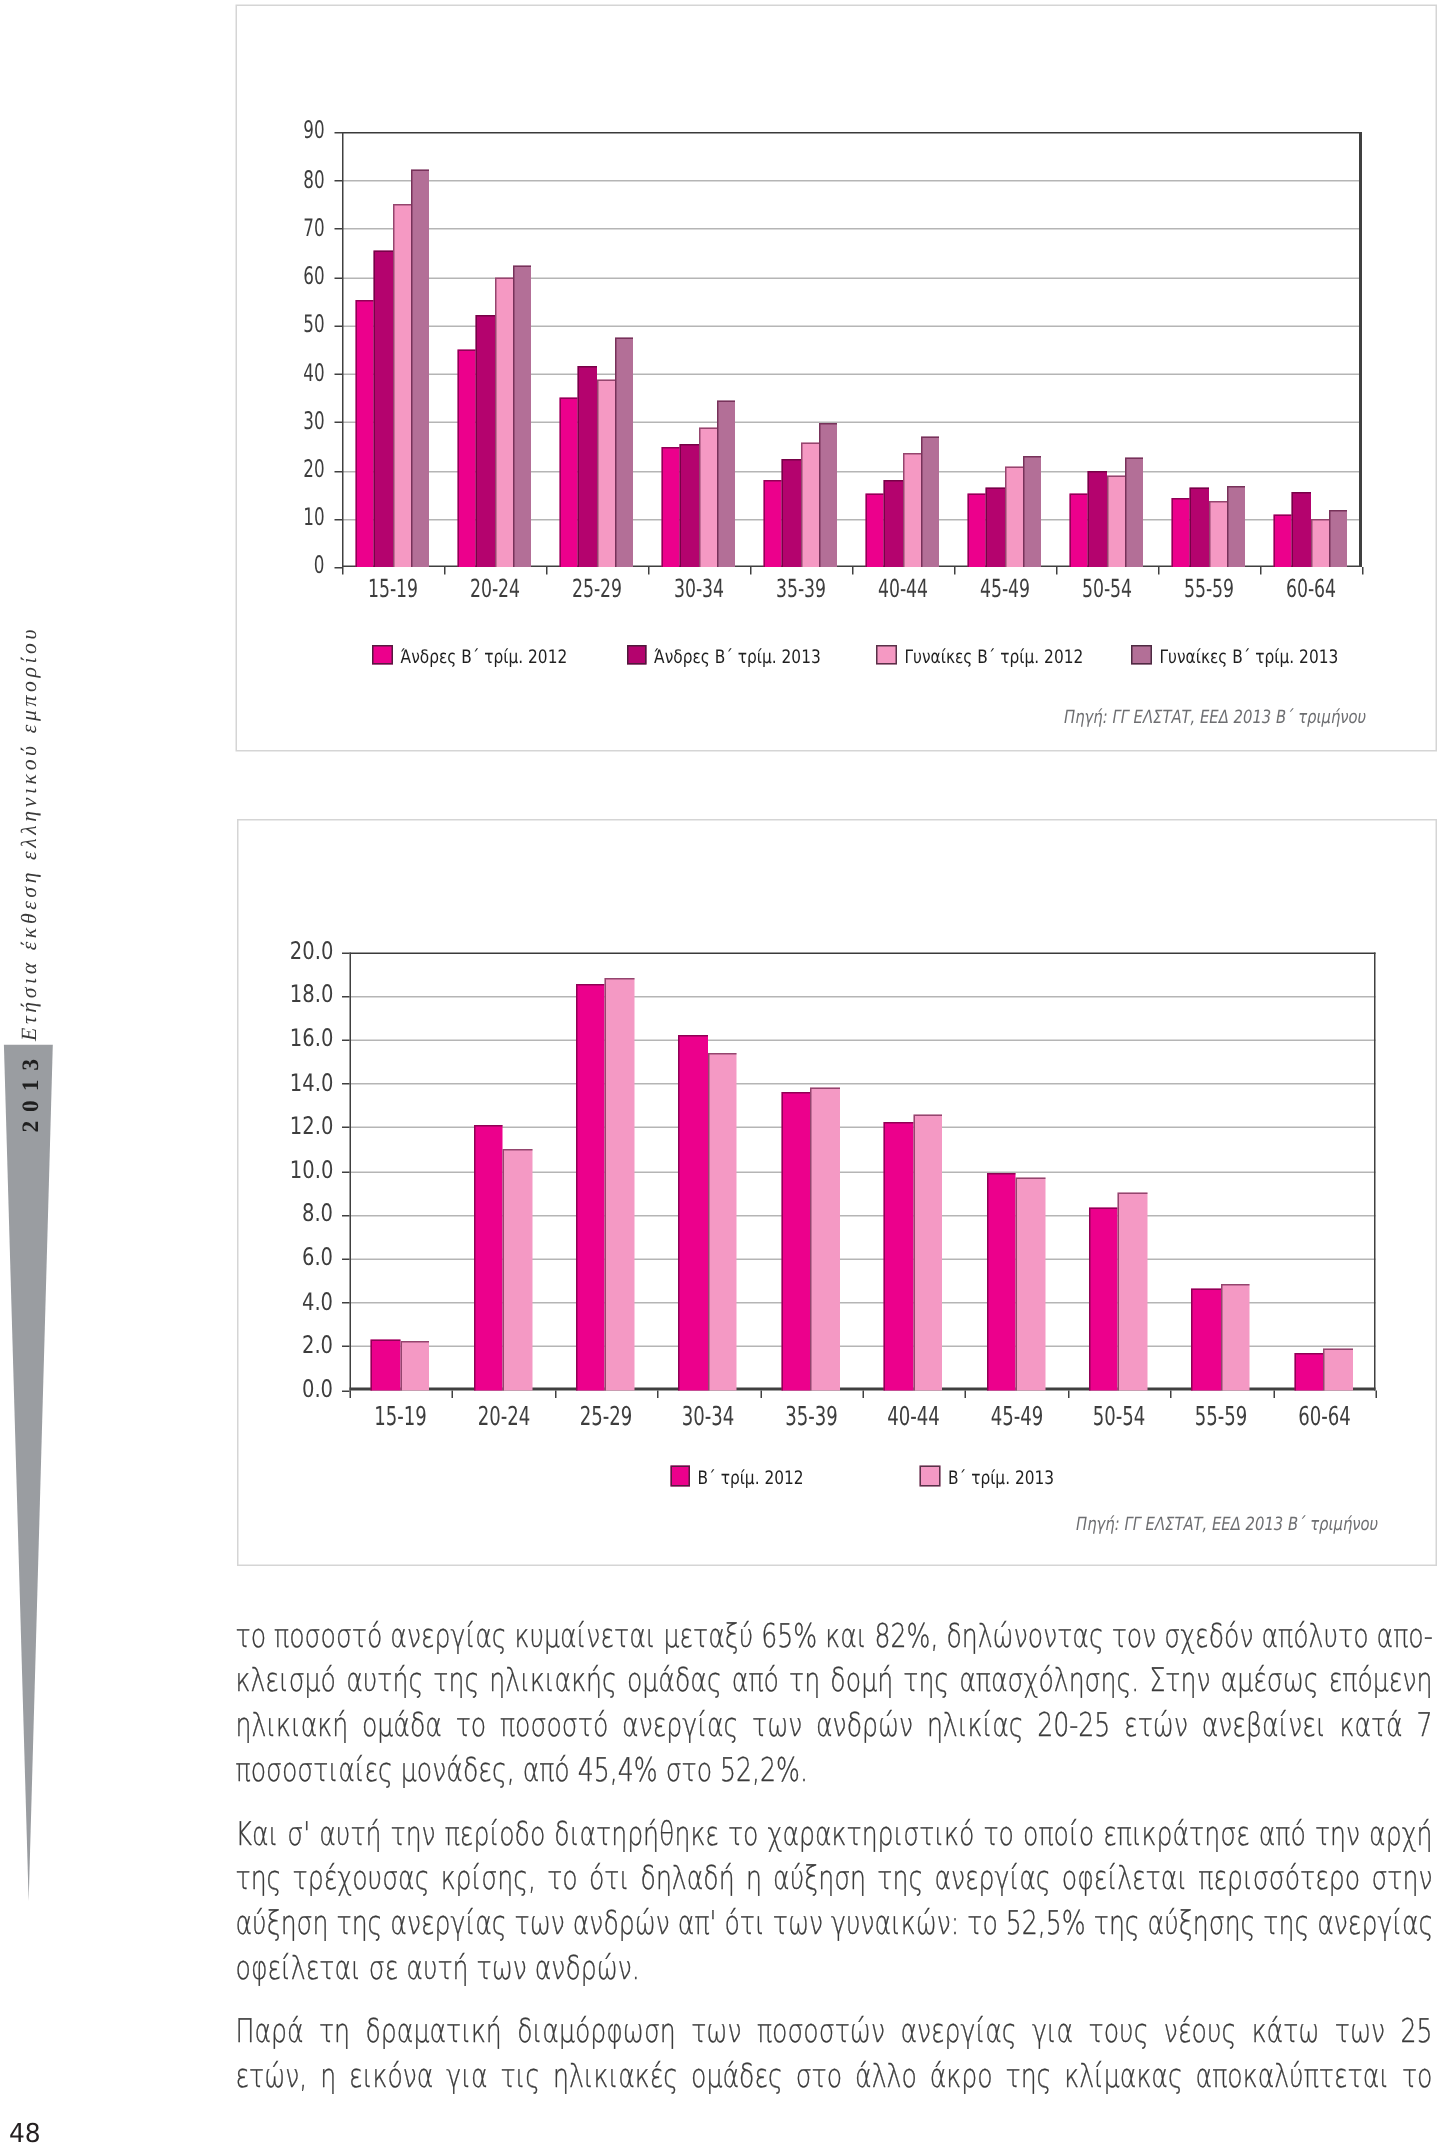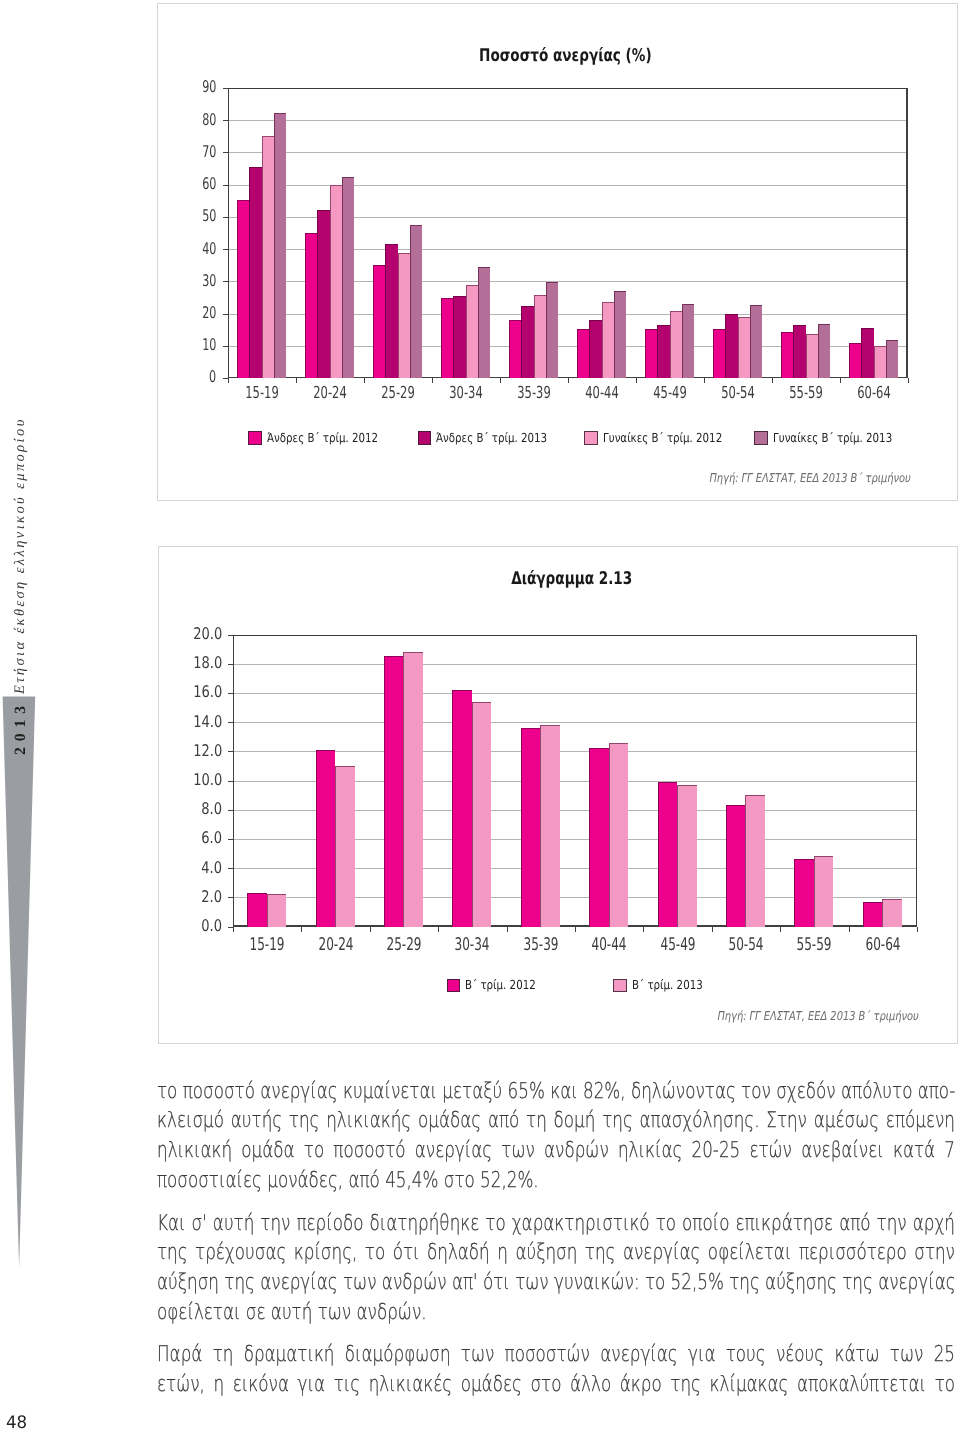--- a/index.html
+++ b/index.html
@@ -23,21 +23,21 @@
 .axisline-r{position:absolute;right:0;top:0;bottom:0;width:1.2px;background:#404040;}
 .tickmark{position:absolute;width:5px;height:1px;background:#404040;left:-5px;}
 .xtickmark{position:absolute;width:1px;height:5px;background:#404040;}
 .ytick{position:absolute;right:100%;white-space:nowrap;color:#3d3d3d;
  font-family:"DejaVu Sans Condensed","DejaVu Sans",sans-serif;
  transform-origin:100% 50%;}
 .bar{position:absolute;bottom:0;}
 .xlab{position:absolute;white-space:nowrap;color:#3d3d3d;
  font-family:"DejaVu Sans Condensed","DejaVu Sans",sans-serif;
  transform-origin:50% 50%;}
-.legend-item{position:absolute;display:flex;align-items:flex-end;white-space:nowrap;
+.legend-item{position:absolute;display:flex;align-items:flex-start;white-space:nowrap;
  font-family:"DejaVu Sans Condensed","DejaVu Sans",sans-serif;color:#1f1f1f;}
 .legend-item>span.lt{display:inline-block;transform:scaleX(0.92);transform-origin:0 50%;}
 .swatch{display:inline-block;}
 .src{position:absolute;font-style:italic;color:#6d6e71;white-space:nowrap;
  font-family:"DejaVu Sans Condensed","DejaVu Sans",sans-serif;}
 .src>span{display:inline-block;transform:scaleX(0.9);transform-origin:100% 50%;}
 
 
 #sidebar{position:absolute;left:0;top:0;width:140px;height:1431px;}
 #sidebar-wedge{position:absolute;left:0;top:0;width:140px;height:1431px;}
@@ -68,21 +68,20 @@
 
 <div id="sidebar">
   <svg id="sidebar-wedge" viewBox="0 0 140 1431" width="140" height="1431">
     <polygon points="2.6,696.5 35.2,696.5 19.1,1267.5" fill="#9a9da1"></polygon>
   </svg>
   <div id="sidebar-label">Ετήσια έκθεση ελληνικού εμπορίου</div>
   <div id="sidebar-year">2013</div>
 </div>
 
 <div id="chart1-box" class="chart-box">
-    <div class="chart-title" style="top: 42px; left: 16px; right: 0px; font-size: 17.4px;"><span>Ποσοστό ανεργίας (%)</span></div>
     <div class="plot" style="left: 69.5px; top: 84px; width: 680px; height: 290px;">
       <div class="tickmark" style="top: 290px;"></div>
       <div class="ytick" style="top: 281.4px; font-size: 16.1px; line-height: 16px; margin-right: 11px; transform: scaleX(0.772);">0</div>
       <div class="gridline" style="top: 257.778px;"></div>
       <div class="tickmark" style="top: 257.778px;"></div>
       <div class="ytick" style="top: 249.178px; font-size: 16.1px; line-height: 16px; margin-right: 11px; transform: scaleX(0.772);">10</div>
       <div class="gridline" style="top: 225.556px;"></div>
       <div class="tickmark" style="top: 225.556px;"></div>
       <div class="ytick" style="top: 216.956px; font-size: 16.1px; line-height: 16px; margin-right: 11px; transform: scaleX(0.772);">20</div>
       <div class="gridline" style="top: 193.333px;"></div>
@@ -184,21 +183,20 @@
       <span class="lt">Γυναίκες Β´ τρίμ. 2012</span>
     </div>
     <div class="legend-item" style="left: 596px; top: 425.5px; font-size: 12.4px;">
       <span class="swatch" style="width: 13.5px; height: 13.5px; background: rgb(179, 111, 151); border: 0.7px solid rgba(60, 30, 50, 0.85); box-sizing: border-box; margin-right: 5px;"></span>
       <span class="lt">Γυναίκες Β´ τρίμ. 2013</span>
     </div>
     <div class="src" style="right: 46.5px; top: 466.5px; font-size: 12.2px;"><span>Πηγή: ΓΓ ΕΛΣΤΑΤ, ΕΕΔ 2013 Β´ τριμήνου</span></div>
   </div>
 
 <div id="chart2-box" class="chart-box">
-    <div class="chart-title" style="top: 21.5px; left: 29px; right: 0px; font-size: 17.4px;"><span>Διάγραμμα 2.13</span></div>
     <div class="plot" style="left: 74.5px; top: 87.5px; width: 684px; height: 292px;">
       <div class="tickmark" style="top: 292px;"></div>
       <div class="ytick" style="top: 283.4px; font-size: 16.1px; line-height: 16px; margin-right: 11px; transform: scaleX(0.9);">0.0</div>
       <div class="gridline" style="top: 262.8px;"></div>
       <div class="tickmark" style="top: 262.8px;"></div>
       <div class="ytick" style="top: 254.2px; font-size: 16.1px; line-height: 16px; margin-right: 11px; transform: scaleX(0.9);">2.0</div>
       <div class="gridline" style="top: 233.6px;"></div>
       <div class="tickmark" style="top: 233.6px;"></div>
       <div class="ytick" style="top: 225px; font-size: 16.1px; line-height: 16px; margin-right: 11px; transform: scaleX(0.9);">4.0</div>
       <div class="gridline" style="top: 204.4px;"></div>

